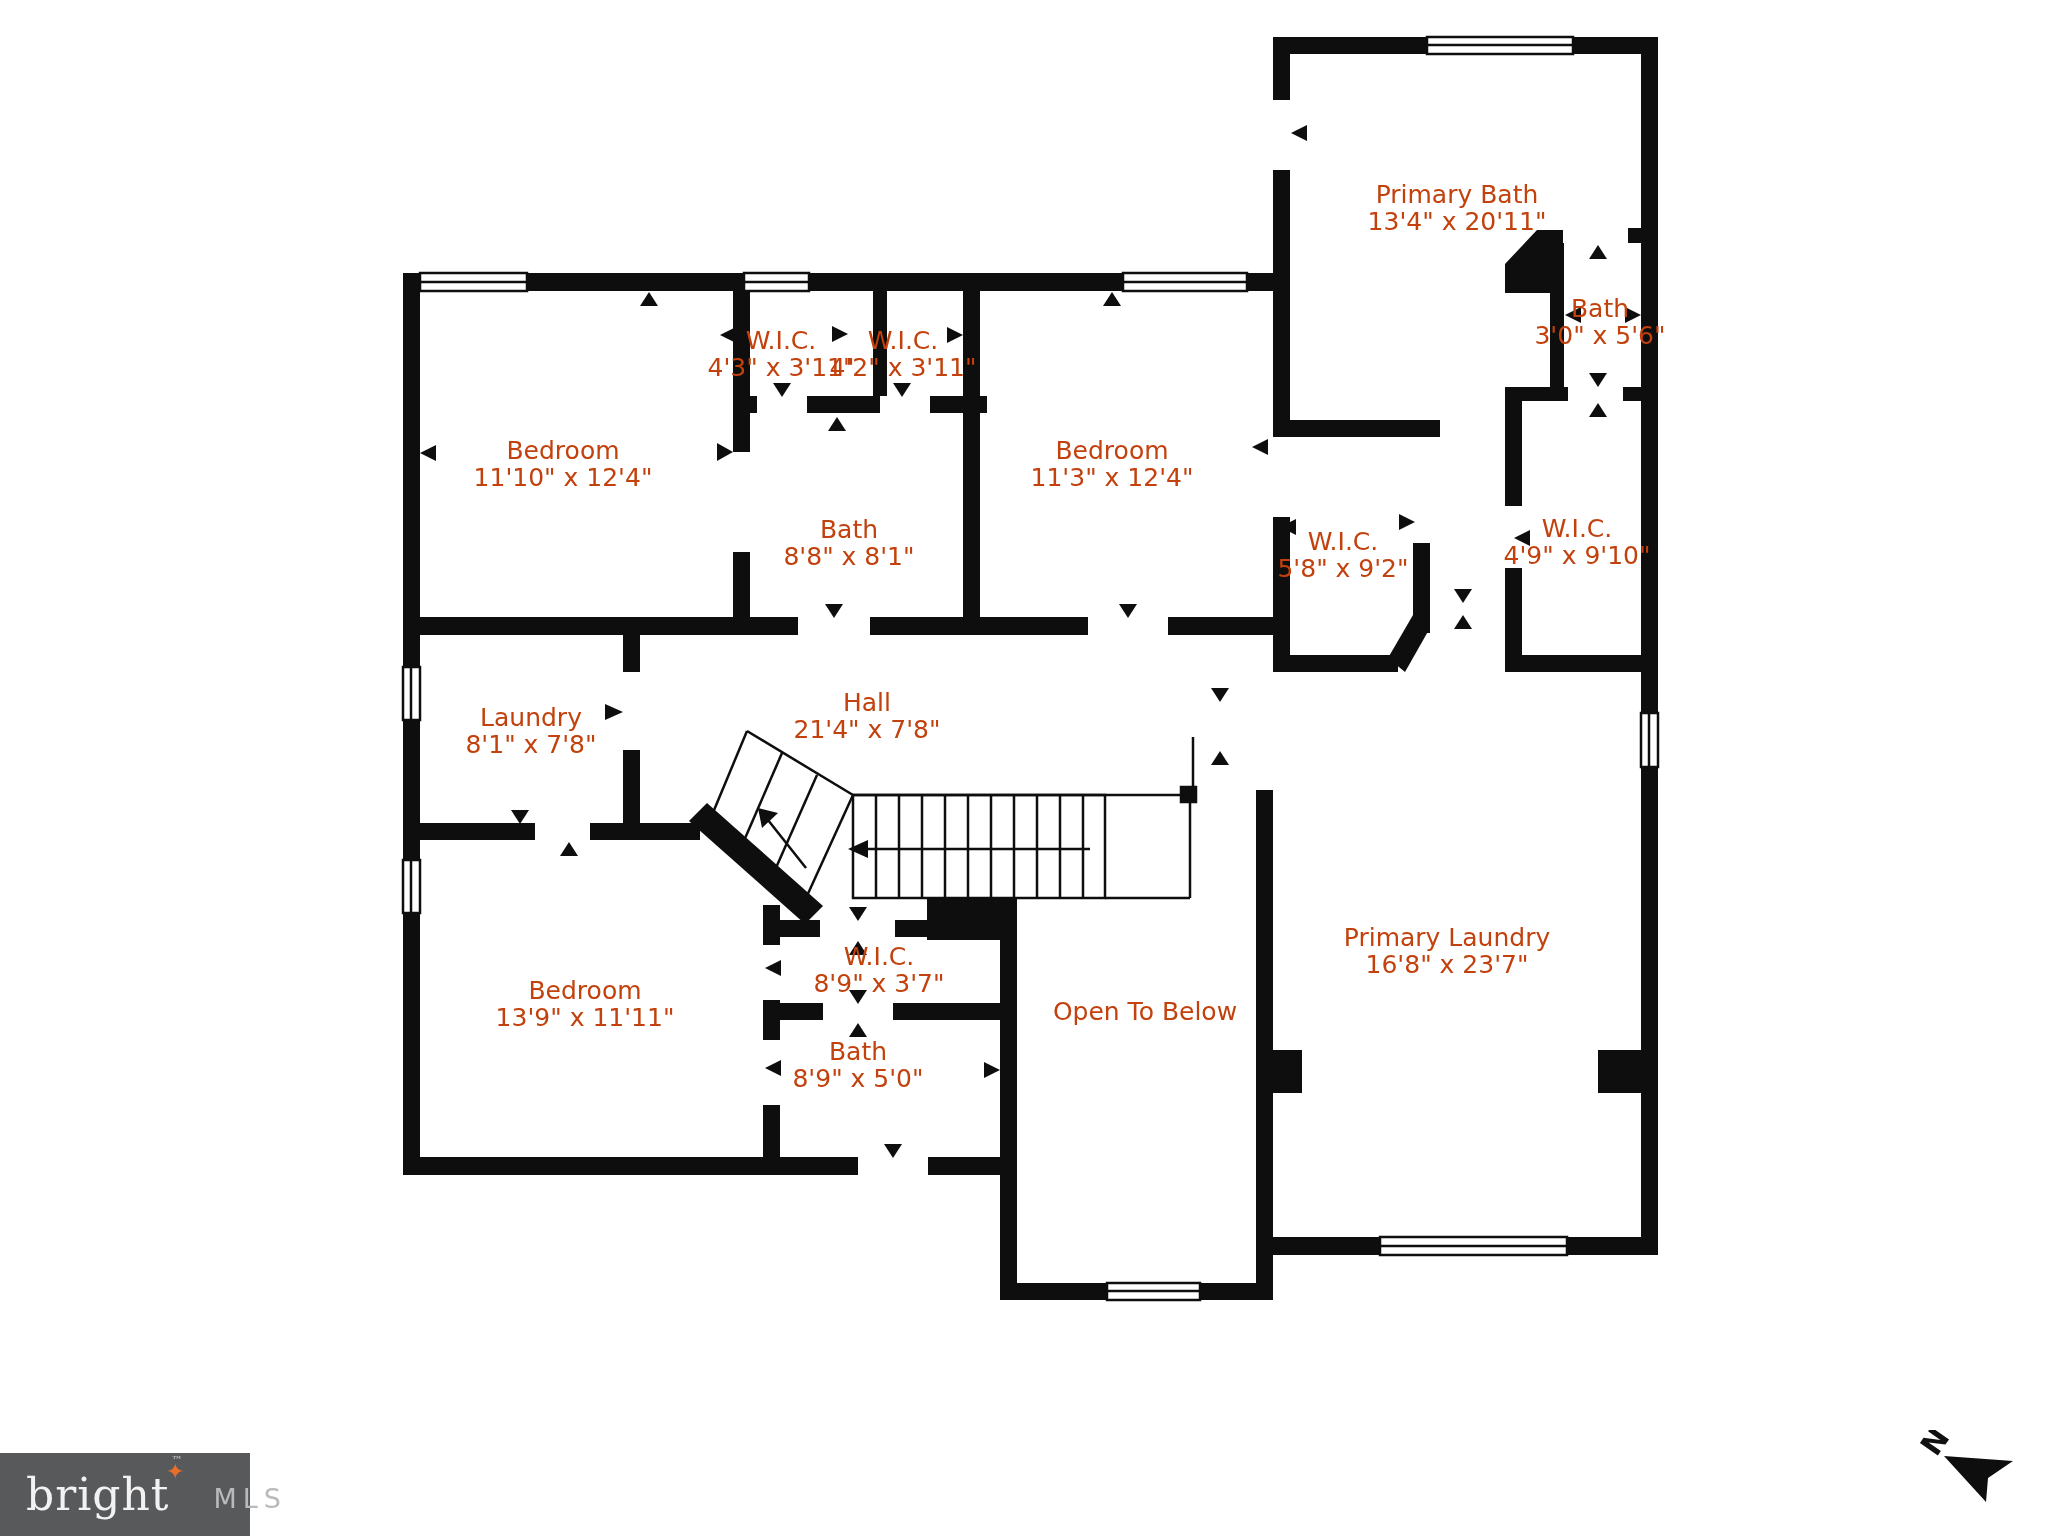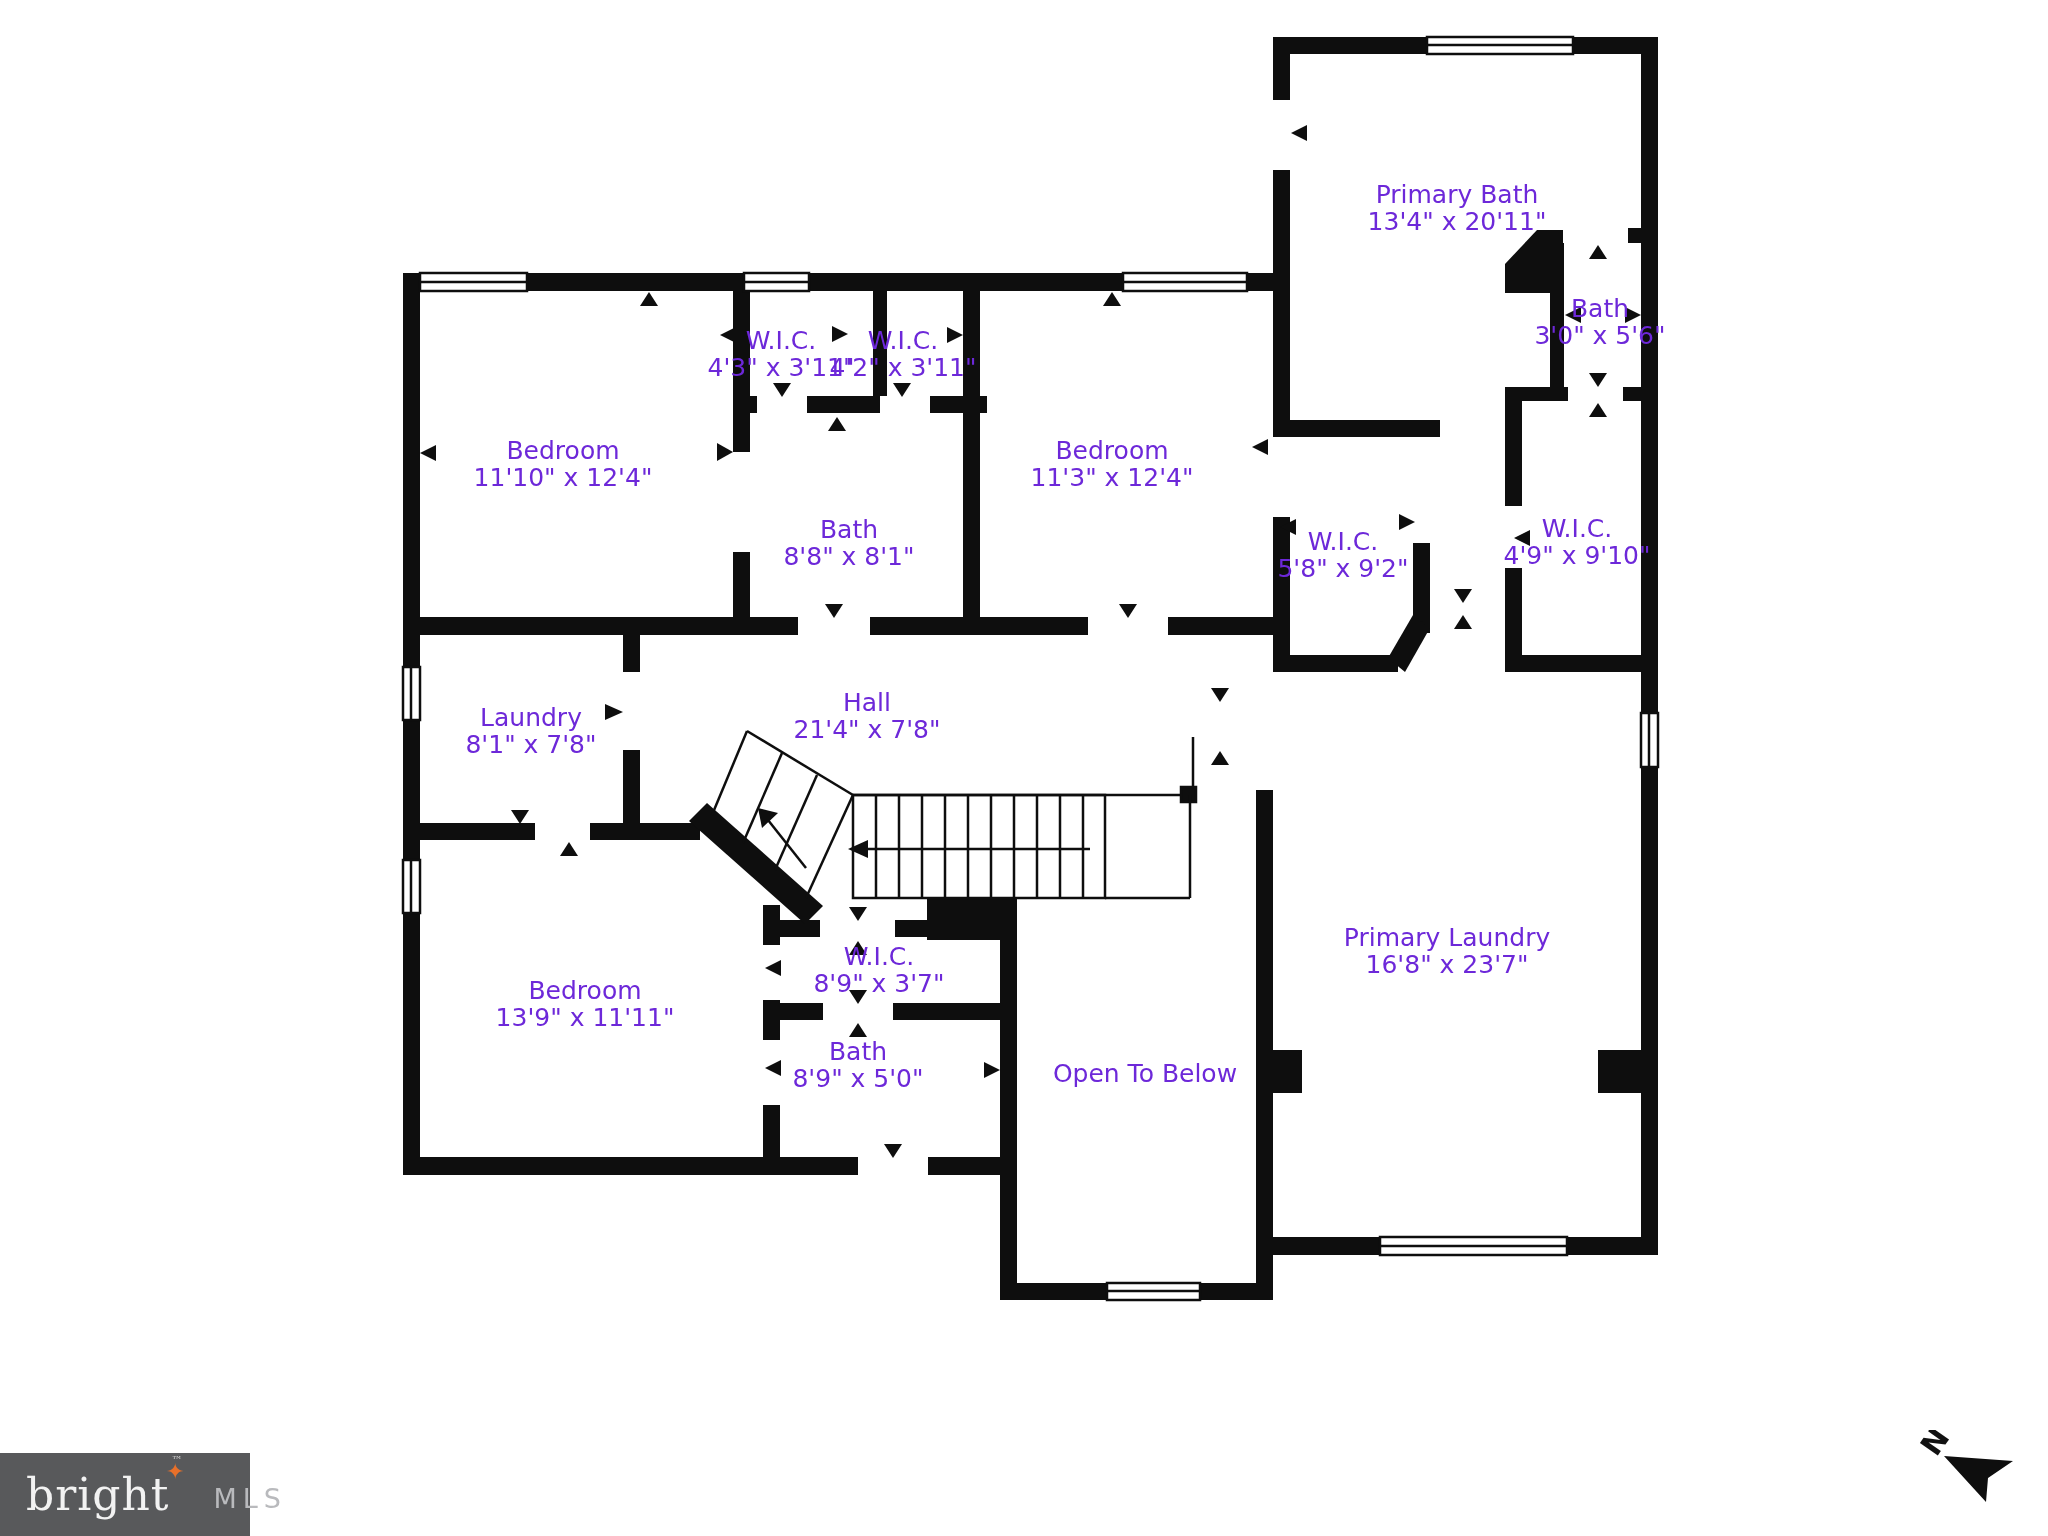--- a/index.html
+++ b/index.html
@@ -2,21 +2,21 @@
 <html><head>
 <meta charset="utf-8">
 <style>
   html,body{margin:0;padding:0;background:#ffffff;}
   .page{position:relative;width:2048px;height:1536px;background:#ffffff;overflow:hidden;
         font-family:"DejaVu Sans","Liberation Sans",sans-serif;}
   .plan-svg{position:absolute;left:0;top:0;}
   
   #labels{position:absolute;left:0;top:0;width:100%;height:100%;pointer-events:none;}
   .room-label{position:absolute;transform:translate(-50%,-50%);text-align:center;
-              color:#6d28d9;font-size:25px;line-height:27px;white-space:nowrap;}
+              color:#c2410c;font-size:25px;line-height:27px;white-space:nowrap;}
   
   .footer{position:absolute;left:0;right:0;top:1488px;text-align:center;
           font-size:17px;color:#222222;}
   
   .logo{position:absolute;left:0;top:1453px;width:250px;height:83px;background:#58595b;
         display:flex;align-items:center;justify-content:flex-start;padding-left:26px;
         box-sizing:border-box;}
   .logo .brand{font-family:"DejaVu Serif","Liberation Serif",serif;font-size:44px;
         color:#f2f2f2;letter-spacing:1px;position:relative;line-height:1;}
   .logo .star{position:absolute;top:-12px;right:-4px;color:#e8702a;font-size:22px;
@@ -261,21 +261,21 @@
         <div>13'9" x 11'11"</div>
       </div>
       <div class="room-label" style="left: 879px; top: 970px;">
         <div>W.I.C.</div>
         <div>8'9" x 3'7"</div>
       </div>
       <div class="room-label" style="left: 858px; top: 1065px;">
         <div>Bath</div>
         <div>8'9" x 5'0"</div>
       </div>
-      <div class="room-label" style="left: 1145px; top: 1073px; text-align: center;">
+      <div class="room-label" style="left: 1145px; top: 1011px; text-align: center;">
         <div>Open To Below</div>
       </div>
       <div class="room-label" style="left: 1447px; top: 951px;">
         <div>Primary Laundry</div>
         <div>16'8" x 23'7"</div>
       </div>
     </div>
 
 
   <div class="logo">

